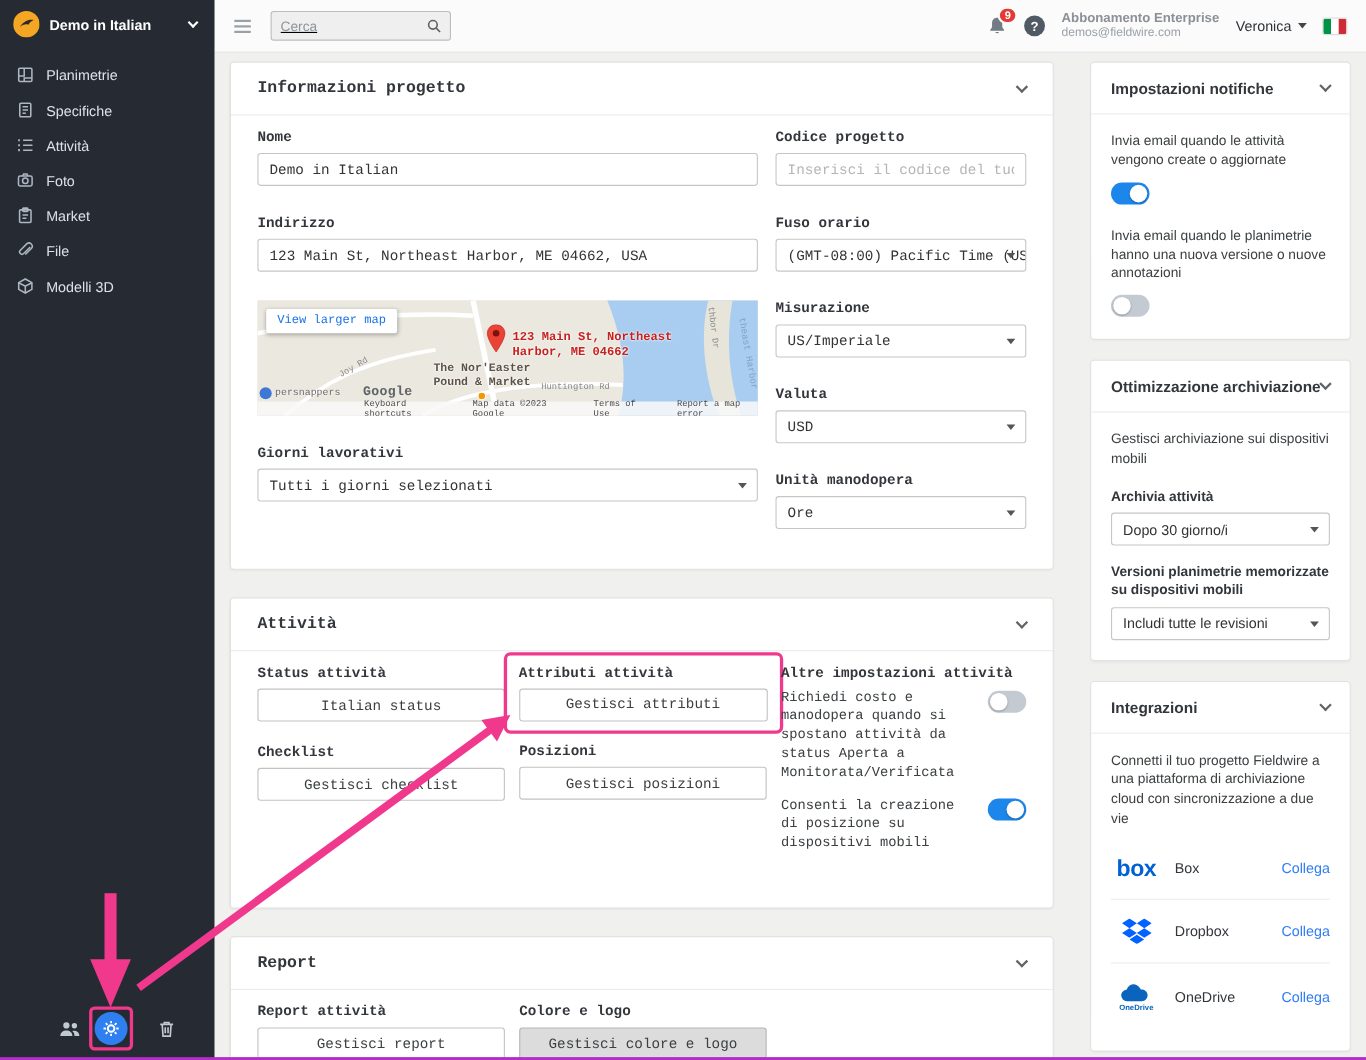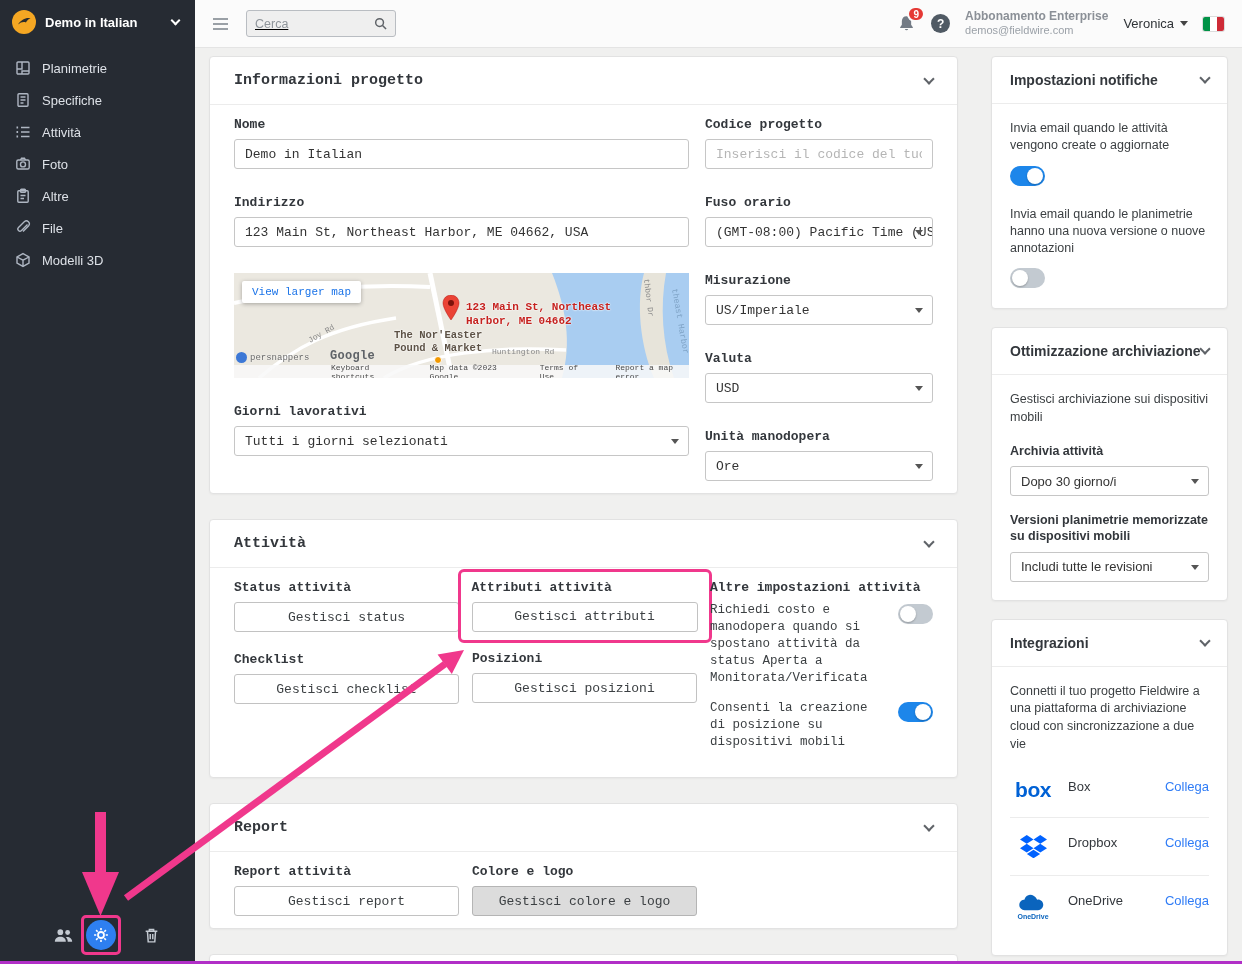--- a/index.html
+++ b/index.html
@@ -20,21 +20,21 @@
   .sb-bico { display:flex; cursor:pointer; }
   .gear-wrap { border:3px solid #f0388c; border-radius:5px; padding:2px; margin:-5px 0 -5px 8px; display:flex; }
   .gear-btn { width:30px; height:30px; border-radius:50%; background:#2e7ff0; display:flex; align-items:center; justify-content:center; cursor:pointer; }
   .trash { margin-left:22px; }
 
   
   .main { flex:1; display:flex; flex-direction:column; min-width:0; }
   .topbar { height:48px; background:#fbfbfb; border-bottom:1px solid #e4e4e4; display:flex; align-items:center; padding:0 18px 0 16px; gap:16px; flex:none; }
   .hamburger { display:flex; flex-direction:column; gap:3px; cursor:pointer; padding:4px 2px; }
   .hamburger i { width:15px; height:2px; background:#9aa0a6; }
-  .search { width:150px; height:27px; border:1px solid #b9bdc2; border-radius:3px; background:#efefef; display:flex; align-items:center; padding:0 8px; gap:6px;text-decoration:underline; }
+  .search { width:164px; height:27px; border:1px solid #b9bdc2; border-radius:3px; background:#efefef; display:flex; align-items:center; padding:0 8px; gap:6px;text-decoration:underline; }
   .search input { flex:1; border:none; outline:none; background:transparent; font-size:12.5px; color:#333; min-width:0; font-family:inherit; }
   .search input::placeholder { color:#8f959b; }
   .top-right { margin-left:auto; display:flex; align-items:center; gap:15px; }
   .bell { position:relative; cursor:pointer; display:flex; }
   .badge { position:absolute; top:-8px; right:-9px; background:#e53935; color:#fff; border-radius:9px; min-width:17px; height:16px; font-size:10px; font-weight:bold; display:flex; align-items:center; justify-content:center; padding:0 4px; border:2px solid #fbfbfb; }
   .help { width:19px; height:19px; border-radius:50%; background:#505a64; color:#fff; font-size:12px; font-weight:bold; display:flex; align-items:center; justify-content:center; cursor:pointer; flex:none; }
   .plan { line-height:1.25; }
   .plan-name { font-size:12px; font-weight:bold; color:#8b9097;text-align:right; }
   .plan-email { font-size:11px; color:#9ba1a8; }
   .user { display:flex; align-items:center; gap:6px; font-size:13px; color:#2f3337; cursor:pointer; }
@@ -43,21 +43,21 @@
   .flag i { flex:1; } .flag .g{background:#009246} .flag .w{background:#fff} .flag .r{background:#ce2b37}
 
   
   .content { flex:1; display:flex; gap:17px; padding:8px 14px 0; overflow:hidden; }
   .col-left { width:749px; min-width:749px;font-family:Liberation Mono, monospace; }
   .col-right { flex:1; min-width:0; }
   .card { background:#fff; border:1px solid #e2e2e2; border-radius:4px; margin-bottom:25px; box-shadow:0 1px 2px rgba(0,0,0,.04); }
   .card-head { display:flex; align-items:center; justify-content:space-between; padding:15px 24px; border-bottom:1px solid #ececec; cursor:pointer; }
   .card-title { font-size:15px; font-weight:bold; color:#33373c; }
   .chev-g { width:8px; height:8px; border-right:2px solid #5f6368; border-bottom:2px solid #5f6368; transform:rotate(45deg); margin-top:-4px; }
-  .card-body { padding:12px 24px 12px; }
+  .card-body { padding:12px 24px 36px; }
   .f-label { font-size:13px; font-weight:bold; color:#33373c; margin:0 0 7px; line-height:15px; }
   .field { margin-bottom:26px; }
   .field:last-child { margin-bottom:0; }
   .f-input { width:100%; height:30px; border:1px solid #c6c6c6; border-radius:3px; padding:0 10px; font-size:13px; color:#333; font-family:inherit; background:#fff; }
   .f-input::placeholder { color:#b5b5b5; }
   .f-select { position:relative; width:100%; height:30px; border:1px solid #c6c6c6; border-radius:3px; padding:0 24px 0 10px; font-size:13px; color:#333; display:flex; align-items:center; cursor:pointer; background:#fff; white-space:nowrap; overflow:hidden; }
   .f-select::after { content:""; position:absolute; right:9px; top:12px; border-left:4px solid transparent; border-right:4px solid transparent; border-top:5px solid #555; }
   .pi-grid { display:flex; gap:16px; }
   .pi-left { width:455px; min-width:455px; }
   .pi-right { flex:1; min-width:0; }
@@ -66,21 +66,21 @@
   .map { position:relative; width:455px; height:105px; margin-bottom:26px; overflow:hidden; background:#ebe8e0; cursor:grab; }
   .map-bg { position:absolute; inset:0; width:100%; height:100%; }
   .map-larger { position:absolute; top:8px; left:8px; background:#fff; border:none; border-radius:2px; padding:5px 10px; font-size:11px; color:#1a73e8; font-family:inherit; cursor:pointer; box-shadow:0 1px 4px rgba(0,0,0,.3); }
   .map-pin { position:absolute; left:208px; top:22px; }
   .pin-label { position:absolute; left:232px; top:28px; font-size:11px; font-weight:bold; color:#c5221f; line-height:1.25; text-shadow:0 0 2px #fff,0 0 2px #fff; }
   .poi-label { position:absolute; left:160px; top:56px; font-size:10.5px; font-weight:bold; color:#5d5246; line-height:1.2; text-align:center; text-shadow:0 0 2px #fff,0 0 2px #fff; }
   .poi-dot { display:block; width:8px; height:8px; margin:2px auto 0; background:#f29900; border:1.5px solid #fff; border-radius:50%; }
   .gmap-logo { position:absolute; left:96px; bottom:15px; font-size:12px; font-weight:bold; color:#5f6368; letter-spacing:.3px; }
   .map-attr { position:absolute; left:0; right:0; bottom:0; height:13px; background:rgba(248,248,248,.87); display:flex; align-items:center; justify-content:flex-end; gap:30px; font-size:8px; color:#4a4a4a; padding:0 5px; }
   .map-attr .first { margin-right:auto; margin-left:92px; }
-  .map-corner { position:absolute; left:2px; bottom:15px; font-size:9px; color:#6a6a6a; display:flex; gap:3px; align-items:center; text-shadow:0 0 2px #fff; }
+  .map-corner { position:absolute; left:2px; bottom:15px; font-size:9px; color:#6a6a6a; display:flex; gap:3px; align-items:flex-start; text-shadow:0 0 2px #fff; }
   .map-corner i { width:11px; height:11px; background:#3d78d6; border-radius:50%; flex:none; }
 
   
   .att-grid { display:flex; gap:13px; }
   .att-col { width:225px; min-width:225px; }
   .att-col3 { flex:1; min-width:0; width:auto; }
   .g-btn { display:block; width:100%; height:30px; border:1px solid #c2c2c2; border-radius:3px; background:#fff; font-size:13px; color:#3c4043; font-family:inherit; cursor:pointer; }
   .g-btn.gray { background:#dcdcdc; border-color:#b5b5b5; }
   .mt20 { margin-top:20px; }
   .hl { border:3.5px solid #f0388c; border-radius:6px; padding:8px 11px; margin:-11.5px -14.5px; }
@@ -94,21 +94,21 @@
   
   .rcard .card-head { padding:15px 18px; }
   .rcard .card-title { font-size:14px; }
   .rcard .card-body { padding:16px 18px 18px; }
   .rcard { margin-bottom:18px;margin-left:16px; }
   .rcard .trow { margin-bottom:20px;flex-direction:column; }
   .rcard .trow:last-child { margin-bottom:2px; }
   .r-label { font-size:12.5px; font-weight:bold; color:#33373c; margin:16px 0 7px; line-height:1.3; }
   .r-desc { font-size:12.5px; color:#3c4043; line-height:1.42; }
   .int-desc { margin-bottom:8px; }
-  .int-row { display:flex; align-items:flex-start; gap:12px; padding:17px 0; }
+  .int-row { display:flex; align-items:center; gap:12px; padding:17px 0; }
   .int-row + .int-row { border-top:1px solid #ececec; }
   .int-logo { width:46px; display:flex; flex-direction:column; align-items:center; justify-content:center; flex:none; }
   .box-logo { font-size:21px; font-weight:bold; color:#0061d5; letter-spacing:-0.5px; line-height:1; }
   .int-name { font-size:13px; color:#33373c; flex:1; }
   .int-link { font-size:13px; color:#2f7cf6; cursor:pointer; text-decoration:none; }
   .od-text { font-size:7px; color:#0a64bd; font-weight:bold; margin-top:1px; }
 
   
   .annot { position:absolute; inset:0; width:100%; height:100%; pointer-events:none; z-index:50; }
   .bottom-line { position:absolute; left:0; right:0; bottom:0; height:3px; background:#b12fc7; z-index:60; }
@@ -168,21 +168,21 @@
         <span>Foto</span>
       </div>
       <div class="sb-item">
         <span class="sb-ico">
             <svg viewBox="0 0 16 16" width="16" fill="none" stroke="currentColor" stroke-width="1.4">
               <rect x="2.8" y="2.8" width="10.4" height="11.4" rx="1"></rect>
               <rect x="5.6" y="1.2" width="4.8" height="3" rx="0.8"></rect>
               <path d="M5.5 7.5h5M5.5 10.5h3.5"></path>
             </svg>
           </span>
-        <span>Altre</span>
+        <span>Market</span>
       </div>
       <div class="sb-item">
         <span class="sb-ico">
             <svg viewBox="0 0 16 16" width="16" fill="none" stroke="currentColor" stroke-width="1.4">
               <path d="M12.5 4.5l-6 6a2.1 2.1 0 1 1-3-3l6-6a3 3 0 0 1 4.2 4.2L8 11.4"></path>
             </svg>
           </span>
         <span>File</span>
       </div>
       <div class="sb-item">
@@ -367,21 +367,21 @@
 
         <section class="card">
           <div class="card-head">
             <span class="card-title">Attività</span>
             <span class="chev-g"></span>
           </div>
           <div class="card-body">
             <div class="att-grid">
               <div class="att-col">
                 <div class="f-label">Status attività</div>
-                <button class="g-btn">Gestisci status</button>
+                <button class="g-btn">Italian status</button>
                 <div class="f-label mt20">Checklist</div>
                 <button class="g-btn">Gestisci checklist</button>
               </div>
               <div class="att-col">
                 <div class="hl">
                   <div class="f-label">Attributi attività</div>
                   <button class="g-btn">Gestisci attributi</button>
                 </div>
                 <div class="f-label mt20">Posizioni</div>
                 <button class="g-btn">Gestisci posizioni</button>

